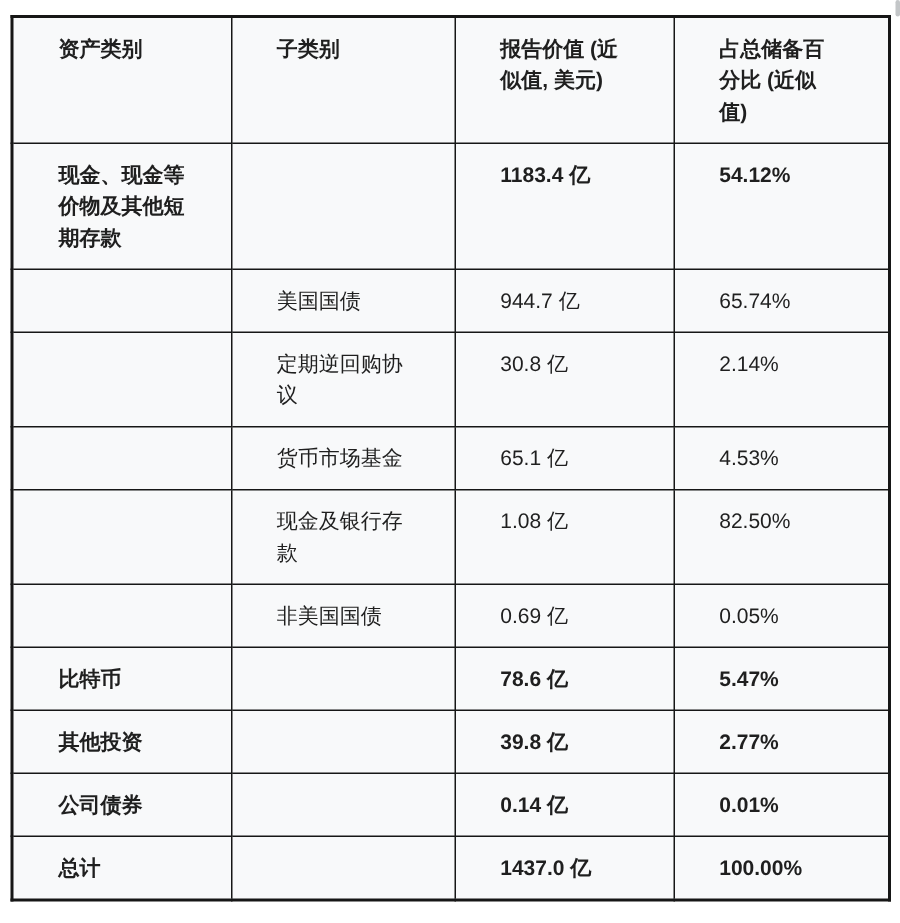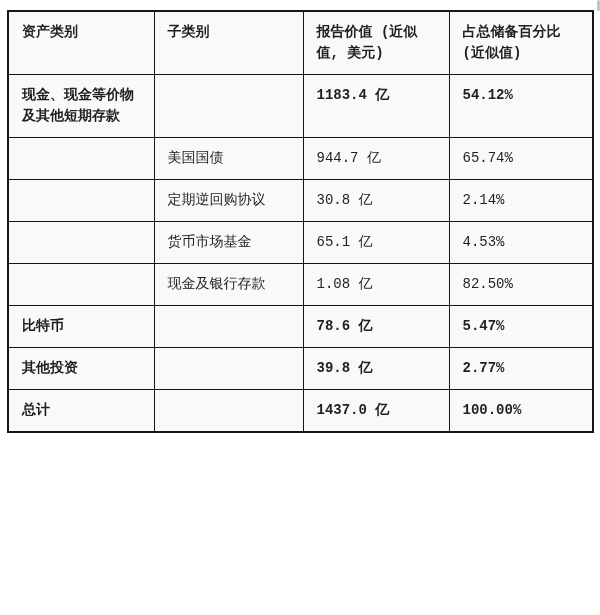--- a/index.html
+++ b/index.html
@@ -27,28 +27,27 @@
     top: 10px;
     width: 585px;
     border-collapse: collapse;
     table-layout: fixed;
     border: 2px solid var(--border);
   }
   .asset-table th,
   .asset-table td {
     border: 1.5px solid var(--border);
     background: var(--cell-bg);
-    padding: 10px 13px;
+    padding: 10px 30px;
     vertical-align: top;
     text-align: left;
     font-size: 14px;
     line-height: 1.5;
     font-weight: 400;
     word-break: break-word;
-    font-family: Liberation Mono, monospace;
   }
   .asset-table th { font-weight: 700; }
   .asset-table thead tr { height: 58px; }
   .asset-table tbody tr { height: 40px; }
   .asset-table tbody tr.tall-row { height: 52px; }
   .asset-table td.em { font-weight: 700; }
   .scrollbar-thumb {
     position: absolute;
     top: 0;
     right: 0;
@@ -103,30 +102,42 @@
           <td>65.1 亿</td>
           <td>4.53%</td>
         </tr>
         <tr>
           <td></td>
           <td>现金及银行存款</td>
           <td>1.08 亿</td>
           <td>82.50%</td>
         </tr>
         <tr>
+          <td></td>
+          <td>非美国国债</td>
+          <td>0.69 亿</td>
+          <td>0.05%</td>
+        </tr>
+        <tr>
           <td class="em">比特币</td>
           <td></td>
           <td class="em">78.6 亿</td>
           <td class="em">5.47%</td>
         </tr>
         <tr>
           <td class="em">其他投资</td>
           <td></td>
           <td class="em">39.8 亿</td>
           <td class="em">2.77%</td>
+        </tr>
+        <tr>
+          <td class="em">公司债券</td>
+          <td></td>
+          <td class="em">0.14 亿</td>
+          <td class="em">0.01%</td>
         </tr>
         <tr>
           <td class="em">总计</td>
           <td></td>
           <td class="em">1437.0 亿</td>
           <td class="em">100.00%</td>
         </tr>
       </tbody>
   </table>
 

